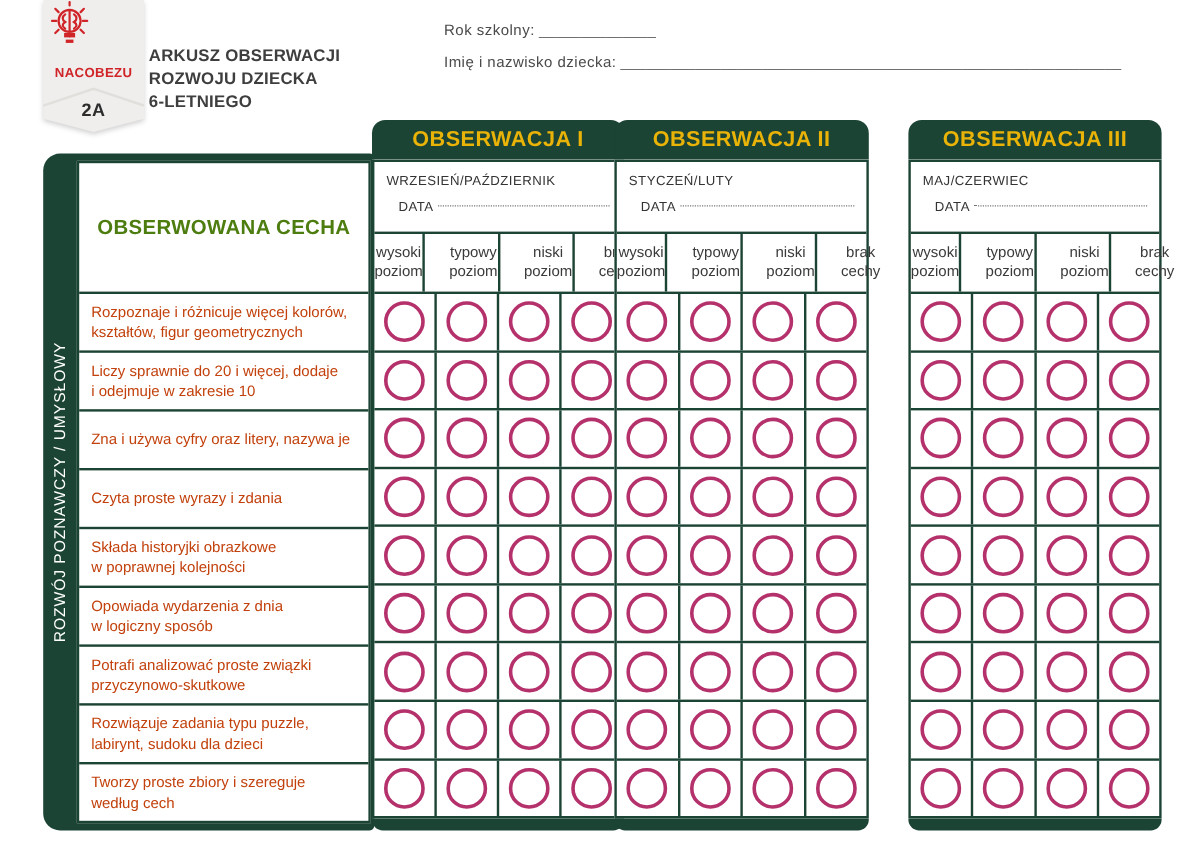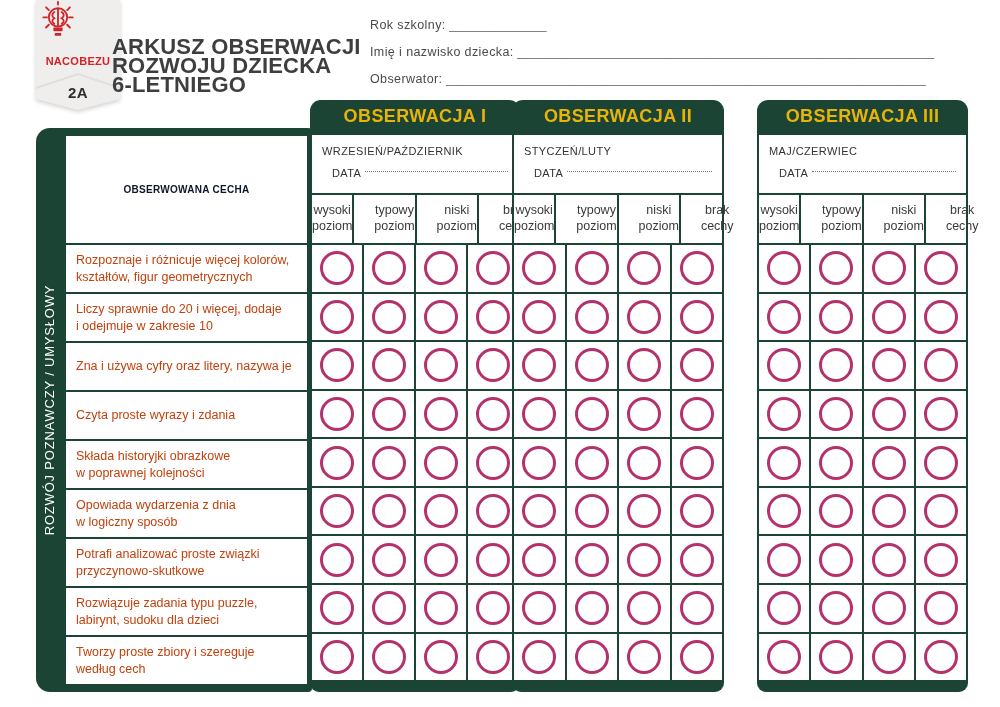--- a/index.html
+++ b/index.html
@@ -20,22 +20,22 @@
     position:absolute; left:0; top:55px; width:84px; text-align:center;
     color:#d02428; font-weight:700; font-size:11px; letter-spacing:.3px;
   }
   .ribbon .code {
     position:absolute; left:0; top:84px; width:84px; text-align:center;
     color:#2d2d2d; font-weight:700; font-size:15px; letter-spacing:.5px;
   }
   .bulb { position:absolute; left:20px; top:10px; }
   
   .main-title {
-    position:absolute; left:112px; top:37px;
-    font-size:22px; line-height:19px; font-weight:700; color:#3e3e3e;
+    position:absolute; left:124px; top:37px;
+    font-size:14px; line-height:19px; font-weight:700; color:#3e3e3e;
     letter-spacing:.2px;
   }
   
   .fields { position:absolute; left:370px; top:12px; width:578px; }
   .field-line {
     height:27px; line-height:27px; white-space:nowrap; overflow:hidden;
     font-size:12.5px; color:#4a4a4a;
   }
   .field-line .lbl { letter-spacing:.4px; }
   .field-line .val { color:#6b6b6b; letter-spacing:0; }
@@ -51,21 +51,21 @@
     white-space:nowrap;
   }
   .trait-table {
     position:absolute; left:28px; top:6px; right:3px; bottom:6px;
     background:#ffffff; border:2px solid #1b4434;
     display:flex; flex-direction:column;
   }
   .feature-header {
     height:109px; border-bottom:2px solid #1b4434;
     display:flex; align-items:center; justify-content:center;
-    font-weight:700; font-size:10px; color:#0f172a; letter-spacing:.3px;
+    font-weight:700; font-size:17px; color:#4d7c0f; letter-spacing:.3px;
     text-align:center;
   }
   .trait-rows { flex:1; display:flex; flex-direction:column; }
   .trait-row {
     flex:1; border-bottom:2px solid #1b4434;
     display:flex; align-items:center; padding:2px 8px 2px 10px;
   }
   .trait-row:last-child { border-bottom:none; }
   .trait-text {
     font-size:12.5px; line-height:1.32; color:#c2410c; white-space:pre-line;
@@ -154,24 +154,20 @@
 
 <div class="fields">
   <div class="field-line">
     <span class="lbl">Rok szkolny:</span>
     <span class="val">______________</span>
   </div>
   <div class="field-line">
     <span class="lbl">Imię i nazwisko dziecka:</span>
     <span class="val">____________________________________________________________</span>
   </div>
-  <div class="field-line">
-    <span class="lbl">Obserwator:</span>
-    <span class="val">_____________________________________________________________________</span>
-  </div>
 </div>
 
 <div class="left-panel">
   <div class="side-label">ROZWÓJ POZNAWCZY / UMYSŁOWY</div>
   <div class="trait-table">
     <div class="feature-header">OBSERWOWANA CECHA</div>
     <div class="trait-rows">
         <div class="trait-row">
           <div class="trait-text">Rozpoznaje i różnicuje więcej kolorów,
 kształtów, figur geometrycznych</div>

